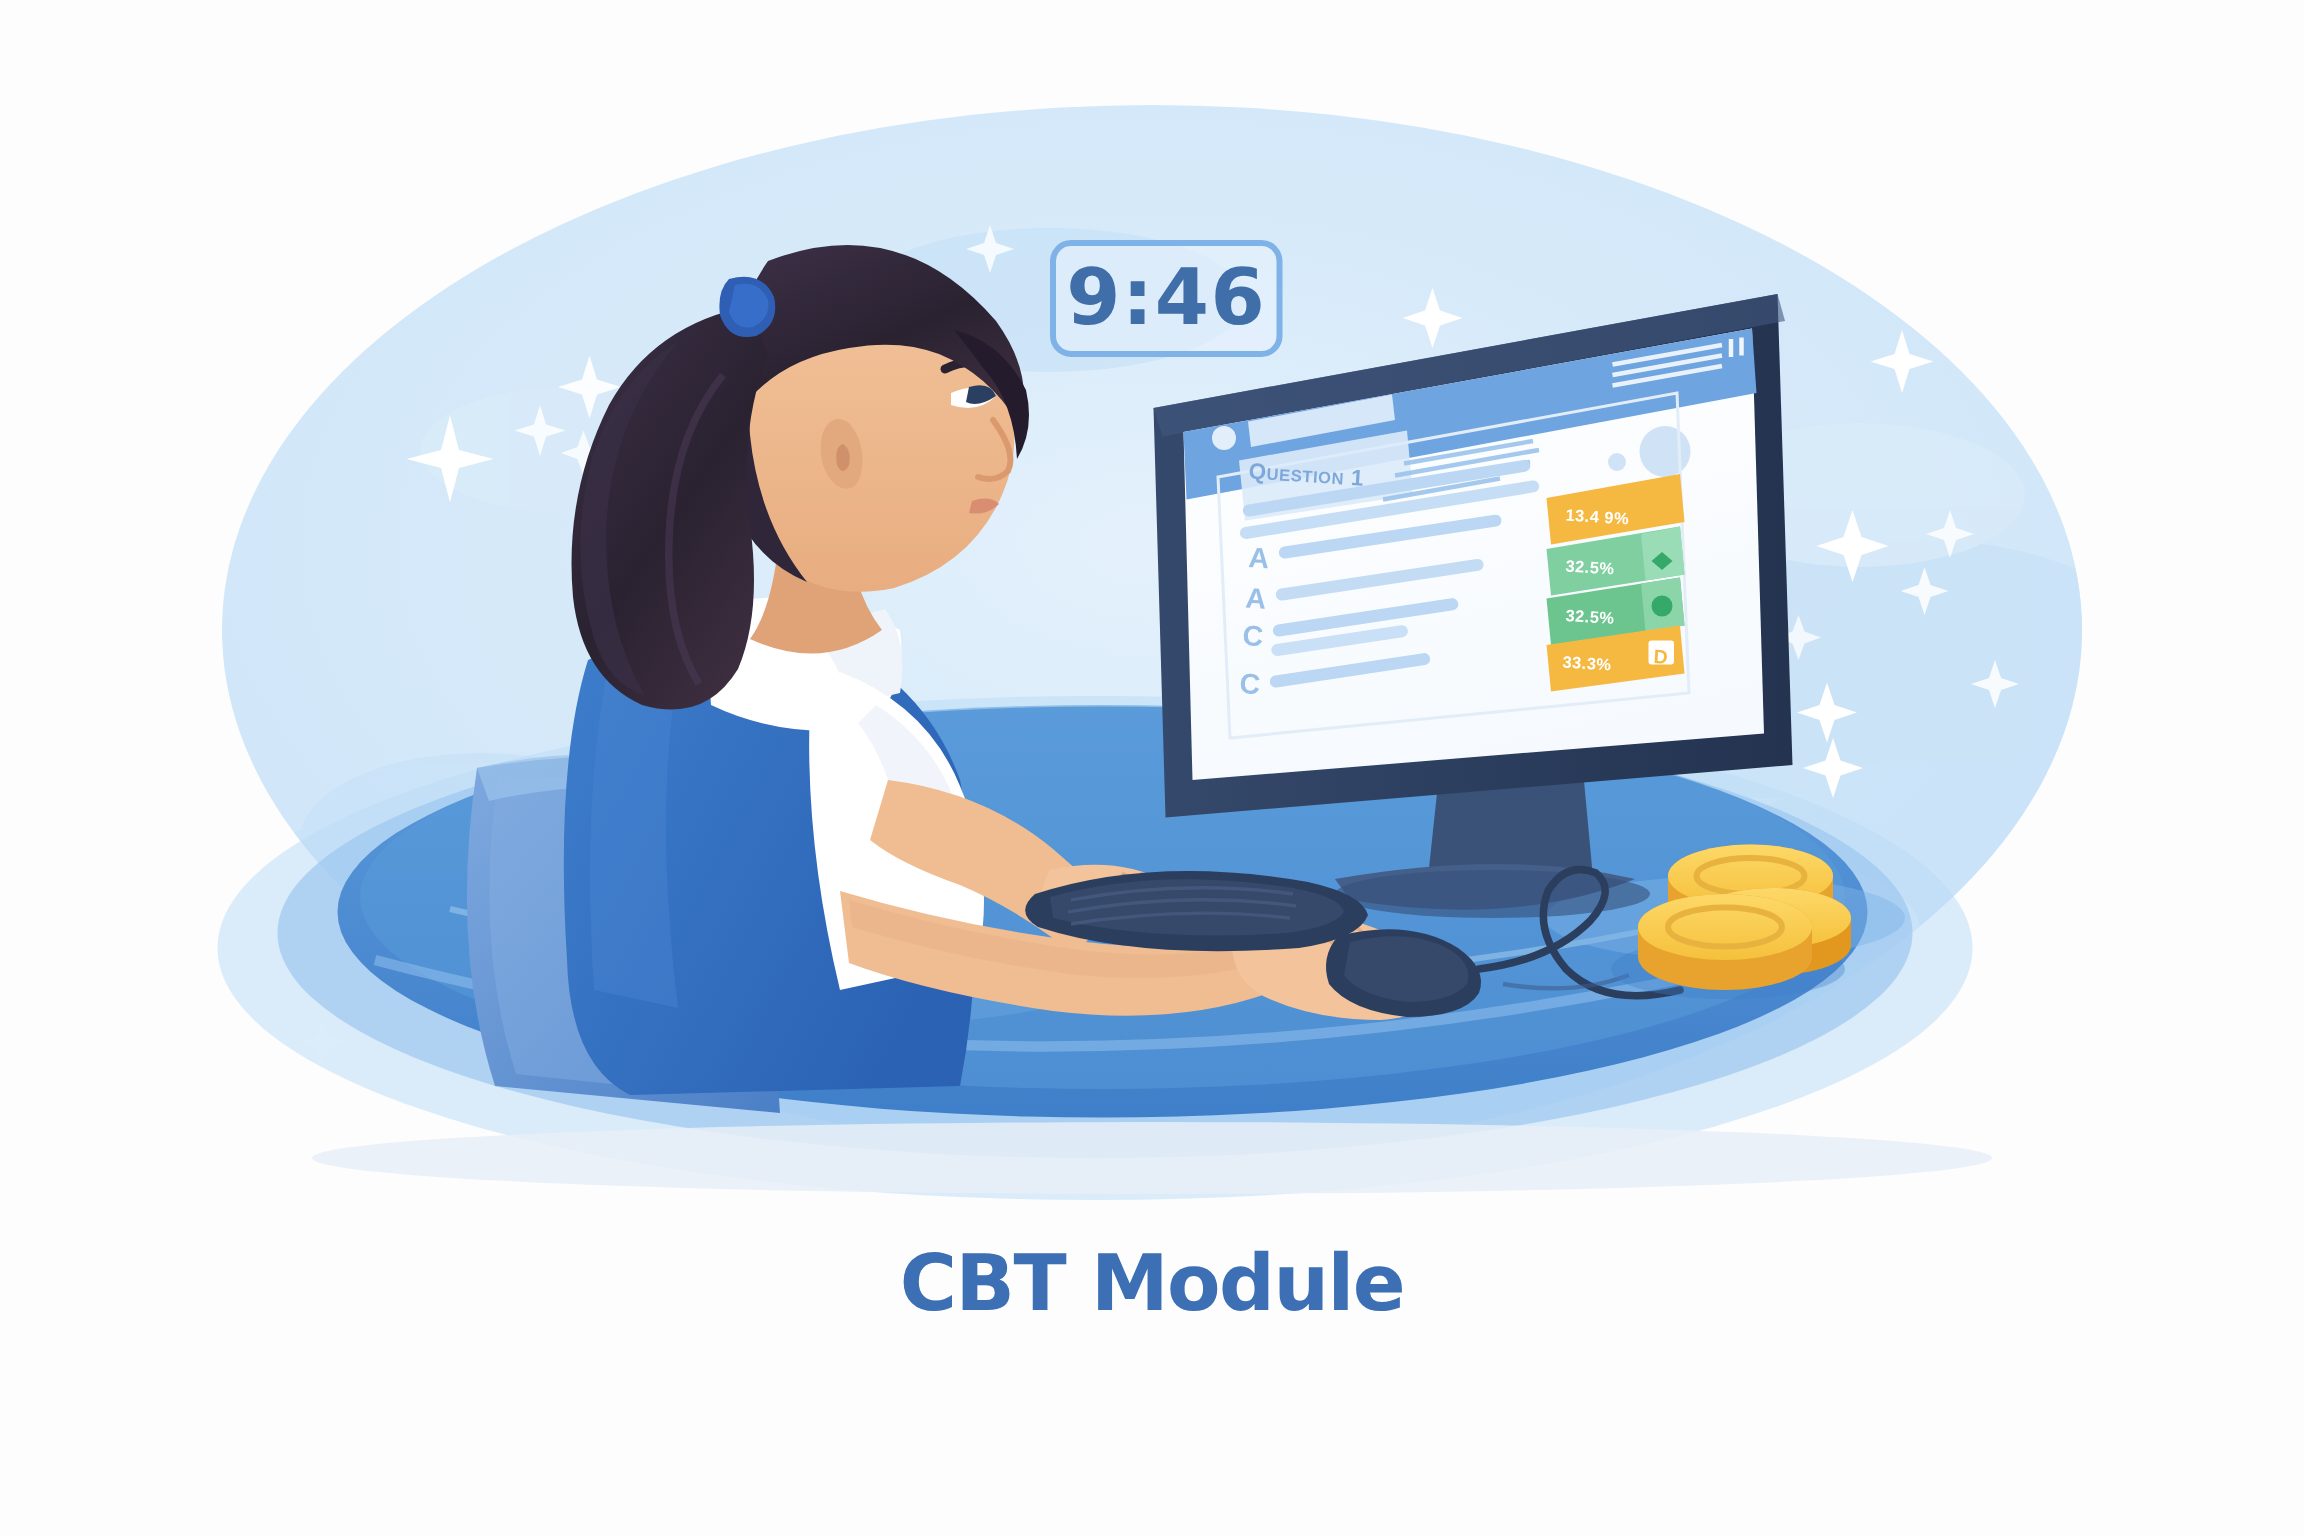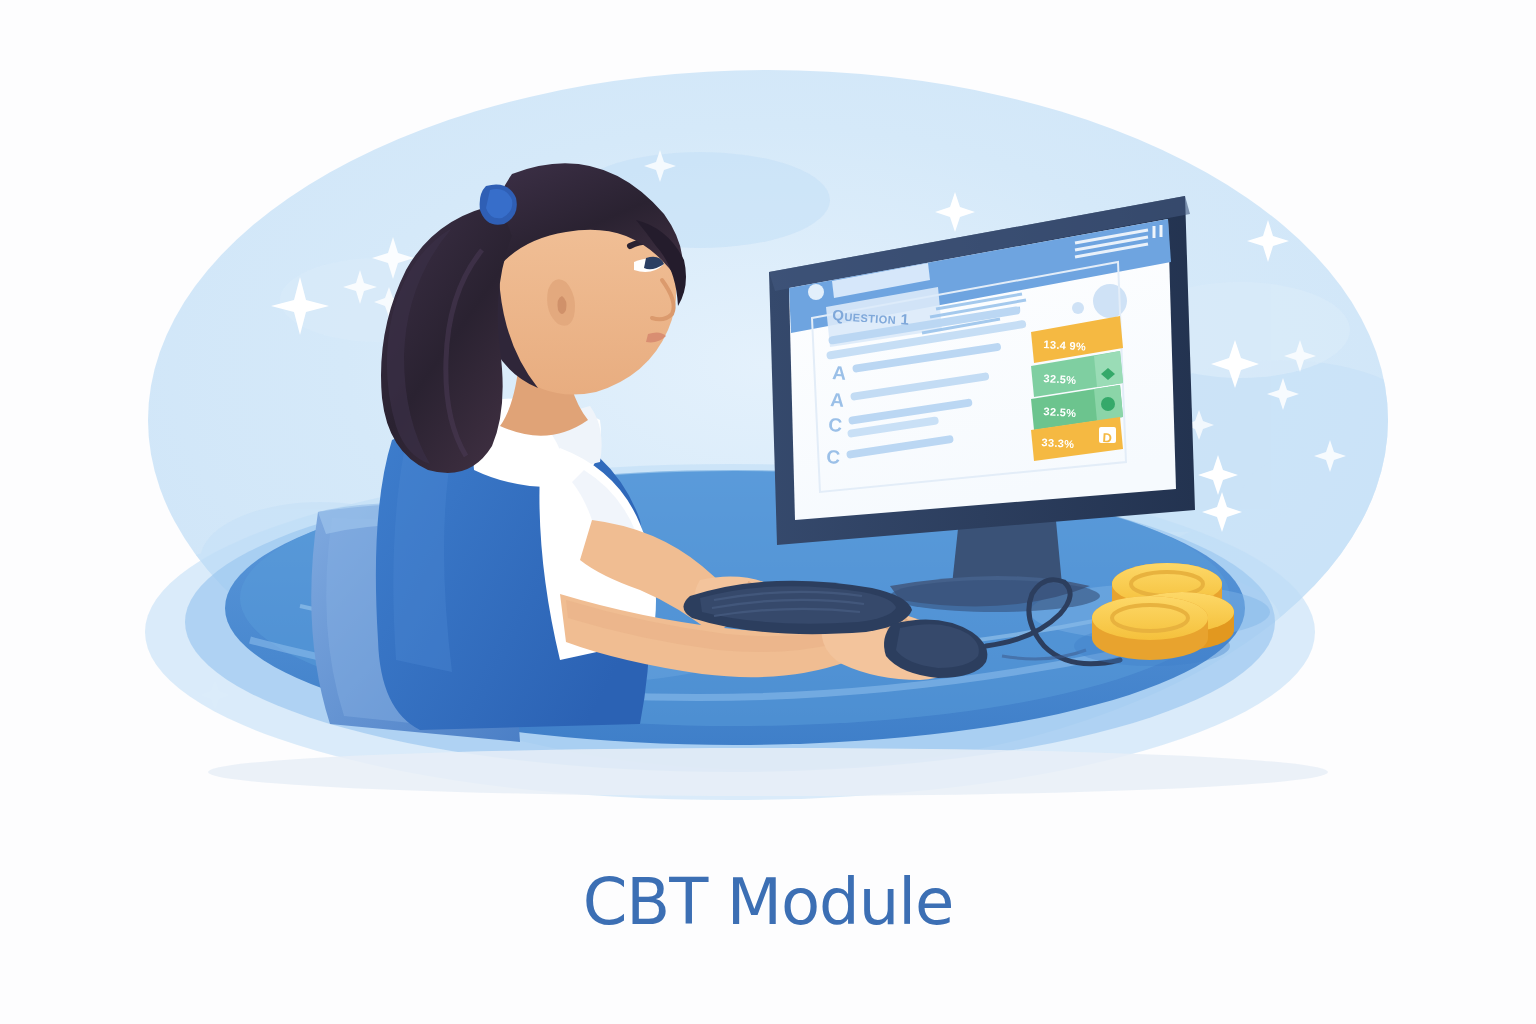--- a/index.html
+++ b/index.html
@@ -40,24 +40,23 @@
   }
   .badge-txt{
     position:absolute;font-size:11px;font-weight:bold;color:#ffffff;
     transform:rotate(3.6deg);transform-origin:left top;white-space:nowrap;
     letter-spacing:.3px;
   }
 
   
   .caption{
     position:absolute;left:0;right:0;top:826px;text-align:center;
-    font-size:64px;font-weight:normal;color:#3C6FB4;
+    font-size:52px;font-weight:bold;color:#3C6FB4;
     letter-spacing:-1px;
     font-family:"DejaVu Sans", sans-serif;
-    margin-top:39px;
   }
 </style>
 </head>
 <body>
 
 <div id="stage">
 
   <svg id="art" viewBox="0 0 1536 1024">
     <defs>
       <radialGradient id="blobGrad" cx="50%" cy="42%" r="62%">
@@ -323,20 +322,23 @@
       </g>
 
       <g>
         <path d="M1092 618 a58 22 0 1 1 116 0 l0 20 a58 22 0 1 1 -116 0 Z" fill="#E8A32E"></path>
         <ellipse cx="1150" cy="618" rx="58" ry="22" fill="url(#coinFace)"></ellipse>
         <ellipse cx="1150" cy="618" rx="38" ry="13" fill="none" stroke="#E8B23E" stroke-width="4"></ellipse>
       </g>
     </g>
   </svg>
 
+  <div class="timer-badge">
+    <span class="timer-text">9:46</span>
+  </div>
 
   <div class="screen-ui">
     <div class="q-label">Question 1</div>
 
     <div class="opt-letter" style="left:833px;top:362px;">A</div>
     <div class="opt-letter" style="left:831px;top:389px;">A</div>
     <div class="opt-letter" style="left:829px;top:414px;">C</div>
     <div class="opt-letter" style="left:827px;top:446px;">C</div>
 
     <div class="badge-txt" style="left:1044px;top:338px;">13.4    9%</div>

